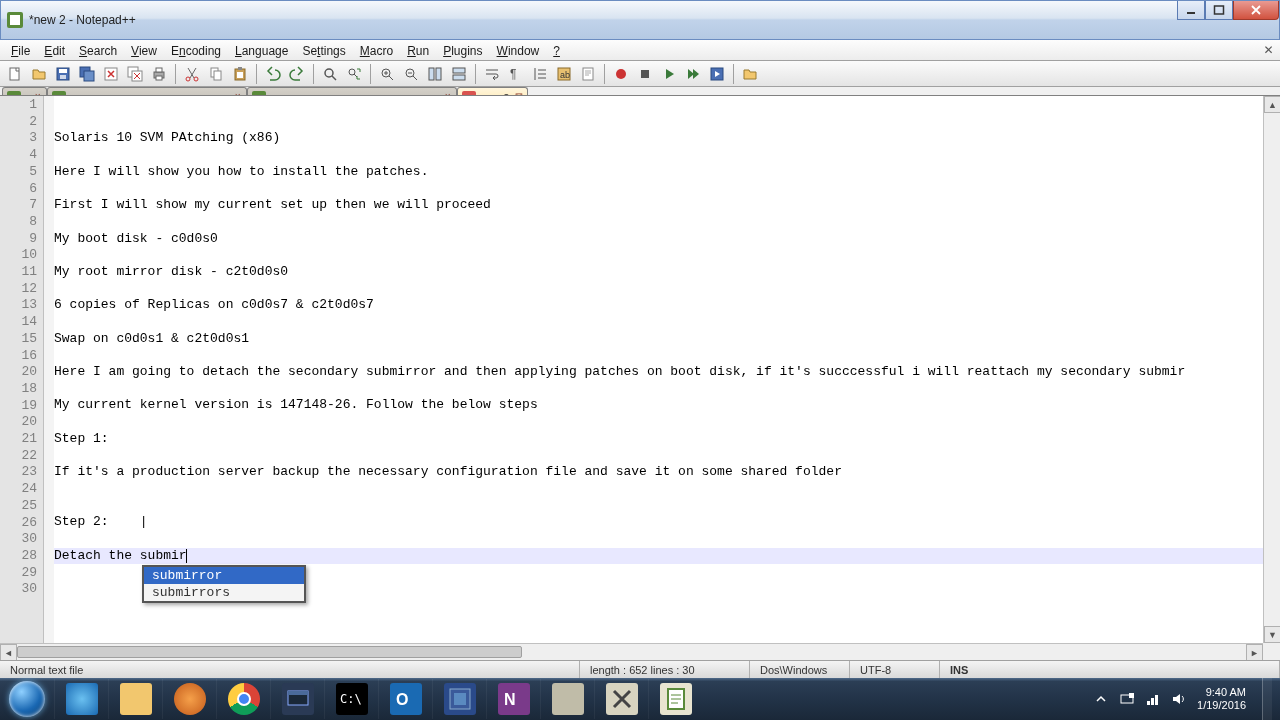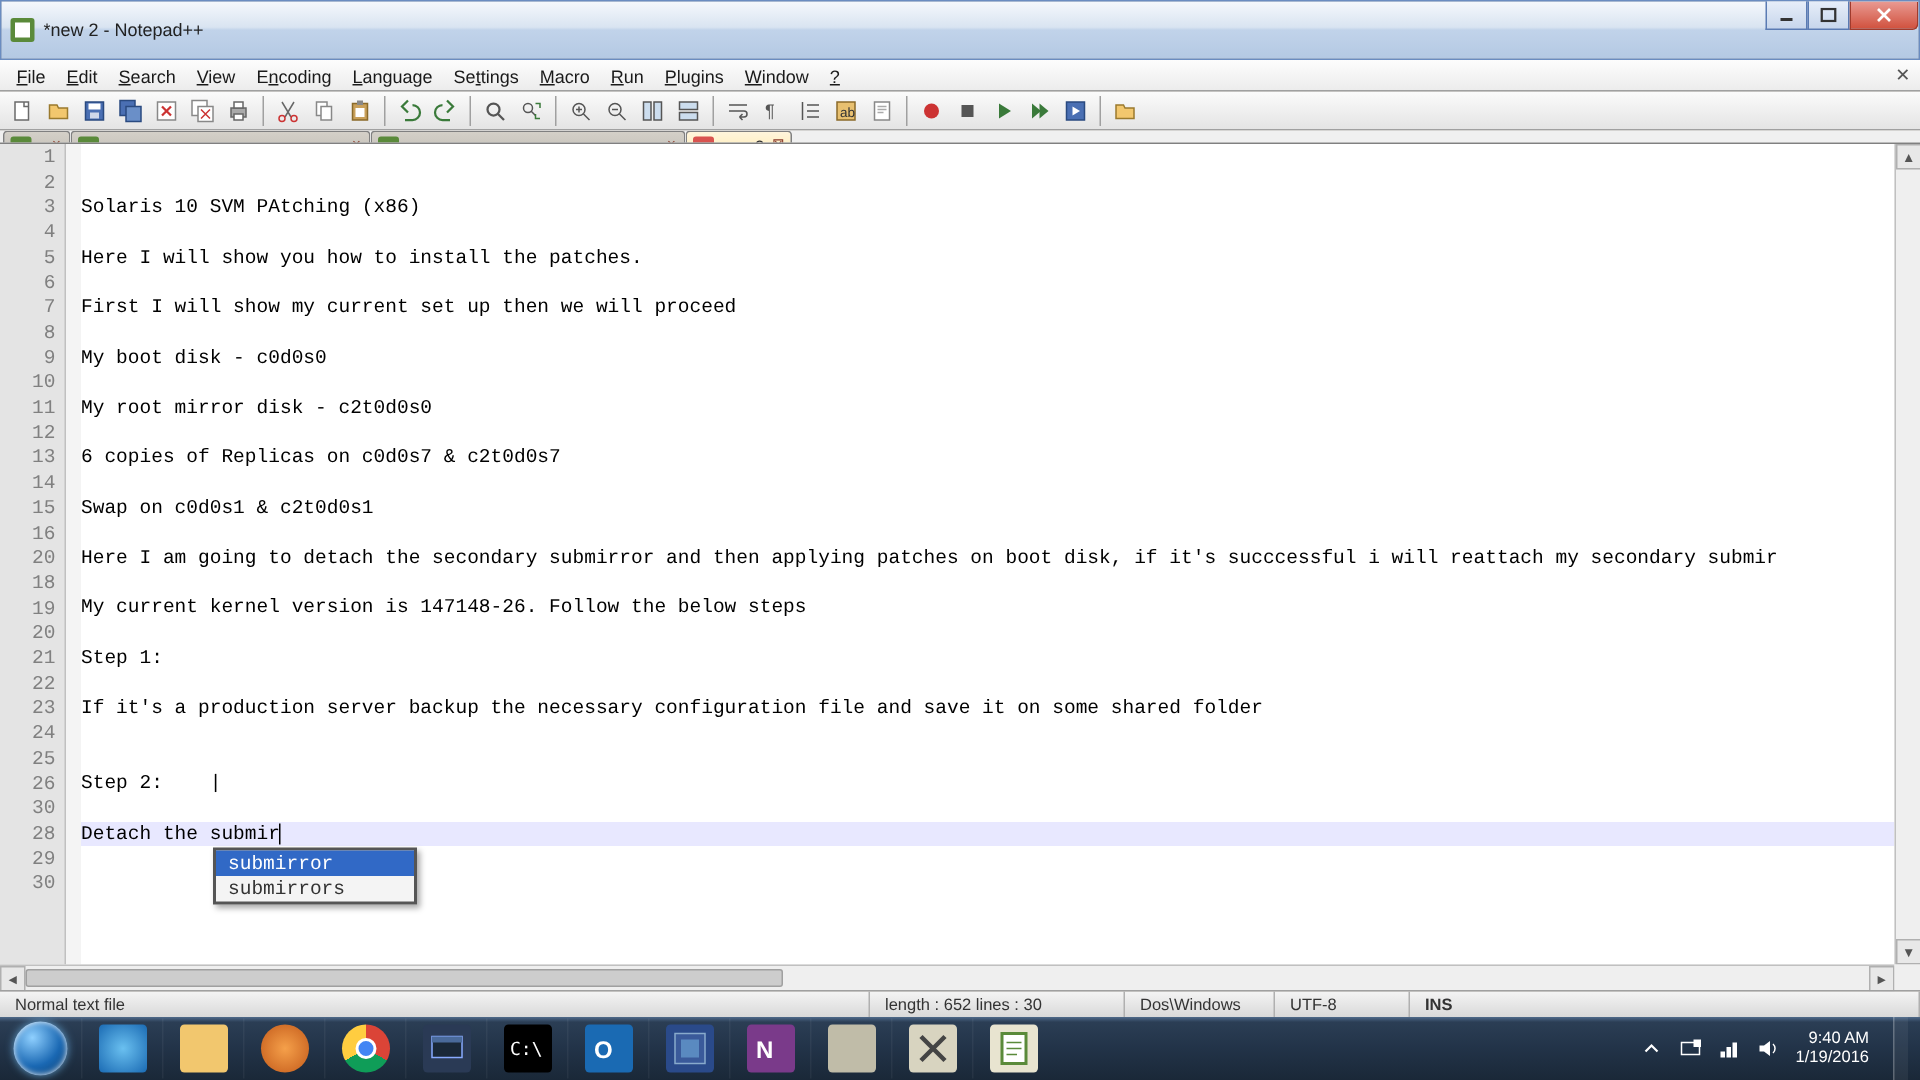--- a/index.html
+++ b/index.html
@@ -357,21 +357,21 @@
       <div>25</div>
       <div>26</div>
       <div>30</div>
       <div>28</div>
       <div>29</div>
       <div>30</div>
     </div>
   <div class="fold-col"></div>
   <div class="text-area" id="textarea"><div class="line"></div><div class="line"></div><div class="line">Solaris 10 SVM PAtching (x86)</div><div class="line"></div><div class="line">Here I will show you how to install the patches.</div><div class="line"></div><div class="line">First I will show my current set up then we will proceed</div><div class="line"></div><div class="line">My boot disk - c0d0s0</div><div class="line"></div><div class="line">My root mirror disk - c2t0d0s0</div><div class="line"></div><div class="line">6 copies of Replicas on c0d0s7 &amp; c2t0d0s7</div><div class="line"></div><div class="line">Swap on c0d0s1 &amp; c2t0d0s1</div><div class="line"></div><div class="line">Here I am going to detach the secondary submirror and then applying patches on boot disk, if it's succcessful i will reattach my secondary submir</div><div class="line"></div><div class="line">My current kernel version is 147148-26. Follow the below steps</div><div class="line"></div><div class="line">Step 1:</div><div class="line"></div><div class="line">If it's a production server backup the necessary configuration file and save it on some shared folder</div><div class="line"></div><div class="line"></div><div class="line">Step 2:    |</div><div class="line"></div><div class="line current">Detach the submir<span class="cursor"></span></div><div class="line"></div><div class="line"></div></div>
 
-  <div class="autocomplete" style="left:142px; top:469px; width:136px;">
+  <div class="autocomplete" style="left:142px; top:469px; width:164px;">
     <div class="ac-item selected">submirror</div>
     <div class="ac-item">submirrors</div>
   </div>
 
   <div class="vscroll">
     <div class="arrow up">▲</div>
     <div class="arrow down">▼</div>
   </div>
   <div class="hscroll">
     <div class="arrow left">◄</div>

